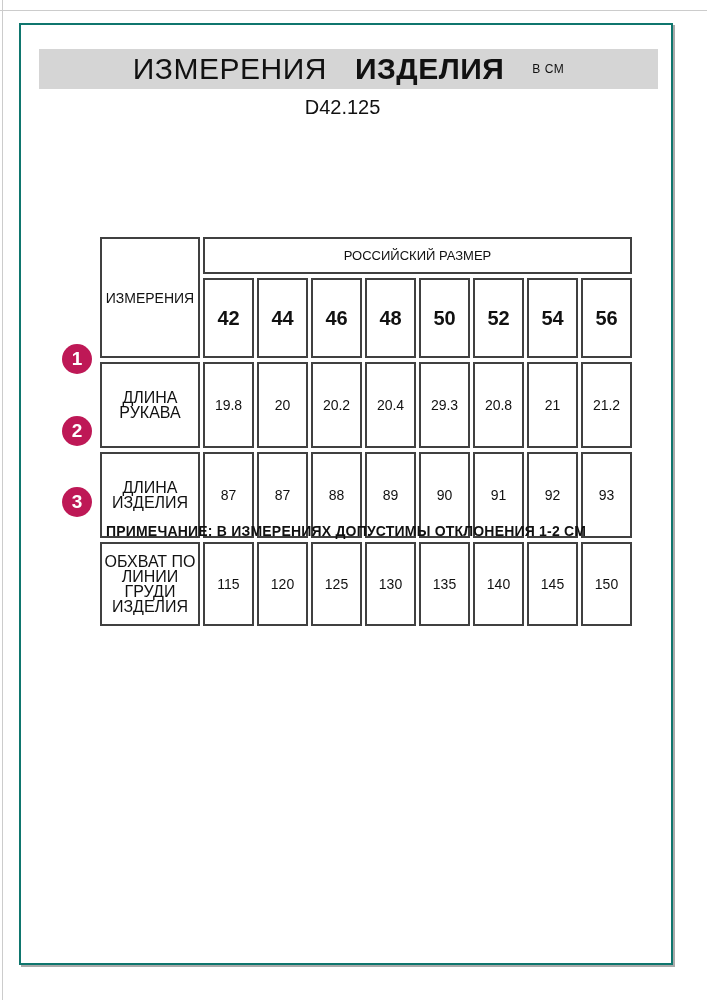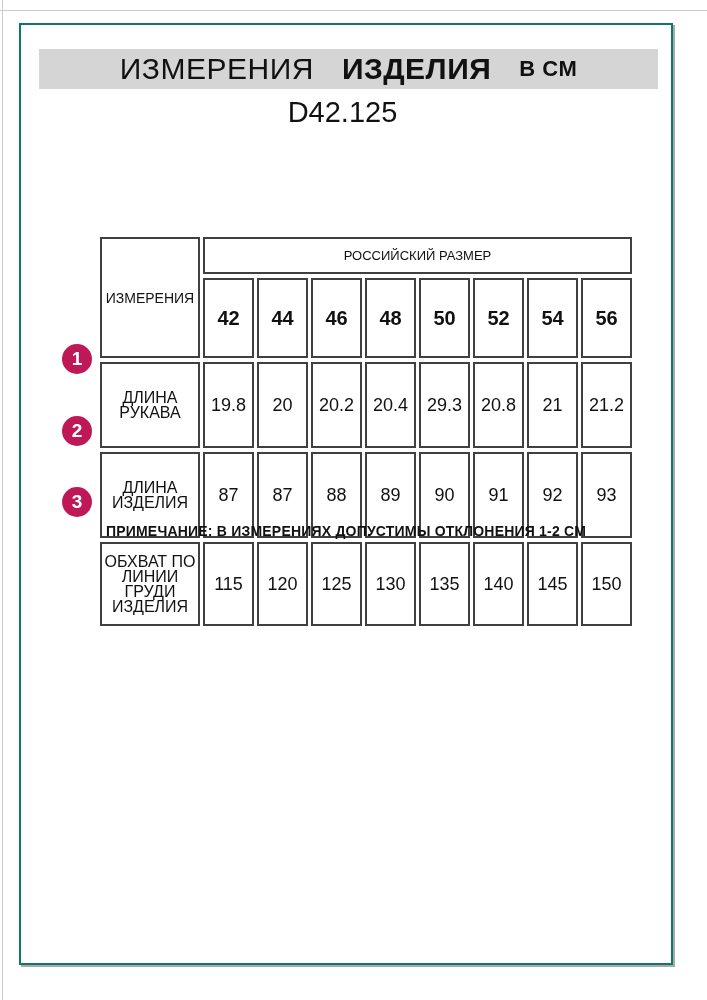--- a/index.html
+++ b/index.html
@@ -52,31 +52,31 @@
     font-weight: 400;
     letter-spacing: 0.5px;
   }
   .title-bold {
     font-size: 30px;
     font-weight: 700;
     margin-left: 28px;
     letter-spacing: 0.5px;
   }
   .title-unit {
-    font-size: 22px;
-    font-weight: 700;
+    font-size: 12px;
+    font-weight: 400;
     margin-left: 28px;
     letter-spacing: 0.5px;
   }
   .article-number {
     position: absolute;
     left: 0; top: 71px;
     width: 643px;
     text-align: center;
-    font-size: 29px;
+    font-size: 20px;
     font-weight: 400;
   }
   .description {
     position: absolute;
     left: 50%; top: 96px;
     transform: translateX(-50%);
     width: 545px;
     text-align: center;
     font-size: 17px;
     line-height: 23px;
@@ -113,21 +113,21 @@
     font-weight: 700;
   }
   .size-table tr.row-data td { height: 64px; }
   .size-table tr.row-data-last td { height: 62px; }
   .size-table td.label-cell {
     font-size: 16px;
     font-weight: 400;
     line-height: 15px;
   }
   .size-table td.value-cell {
-    font-size: 18px;
+    font-size: 14px;
     font-weight: 400;
     margin-top: 43px;
   }
   
   .row-marker {
     position: absolute;
     left: 41px;
     width: 30px; height: 30px;
     border-radius: 50%;
     background: #be1856;

